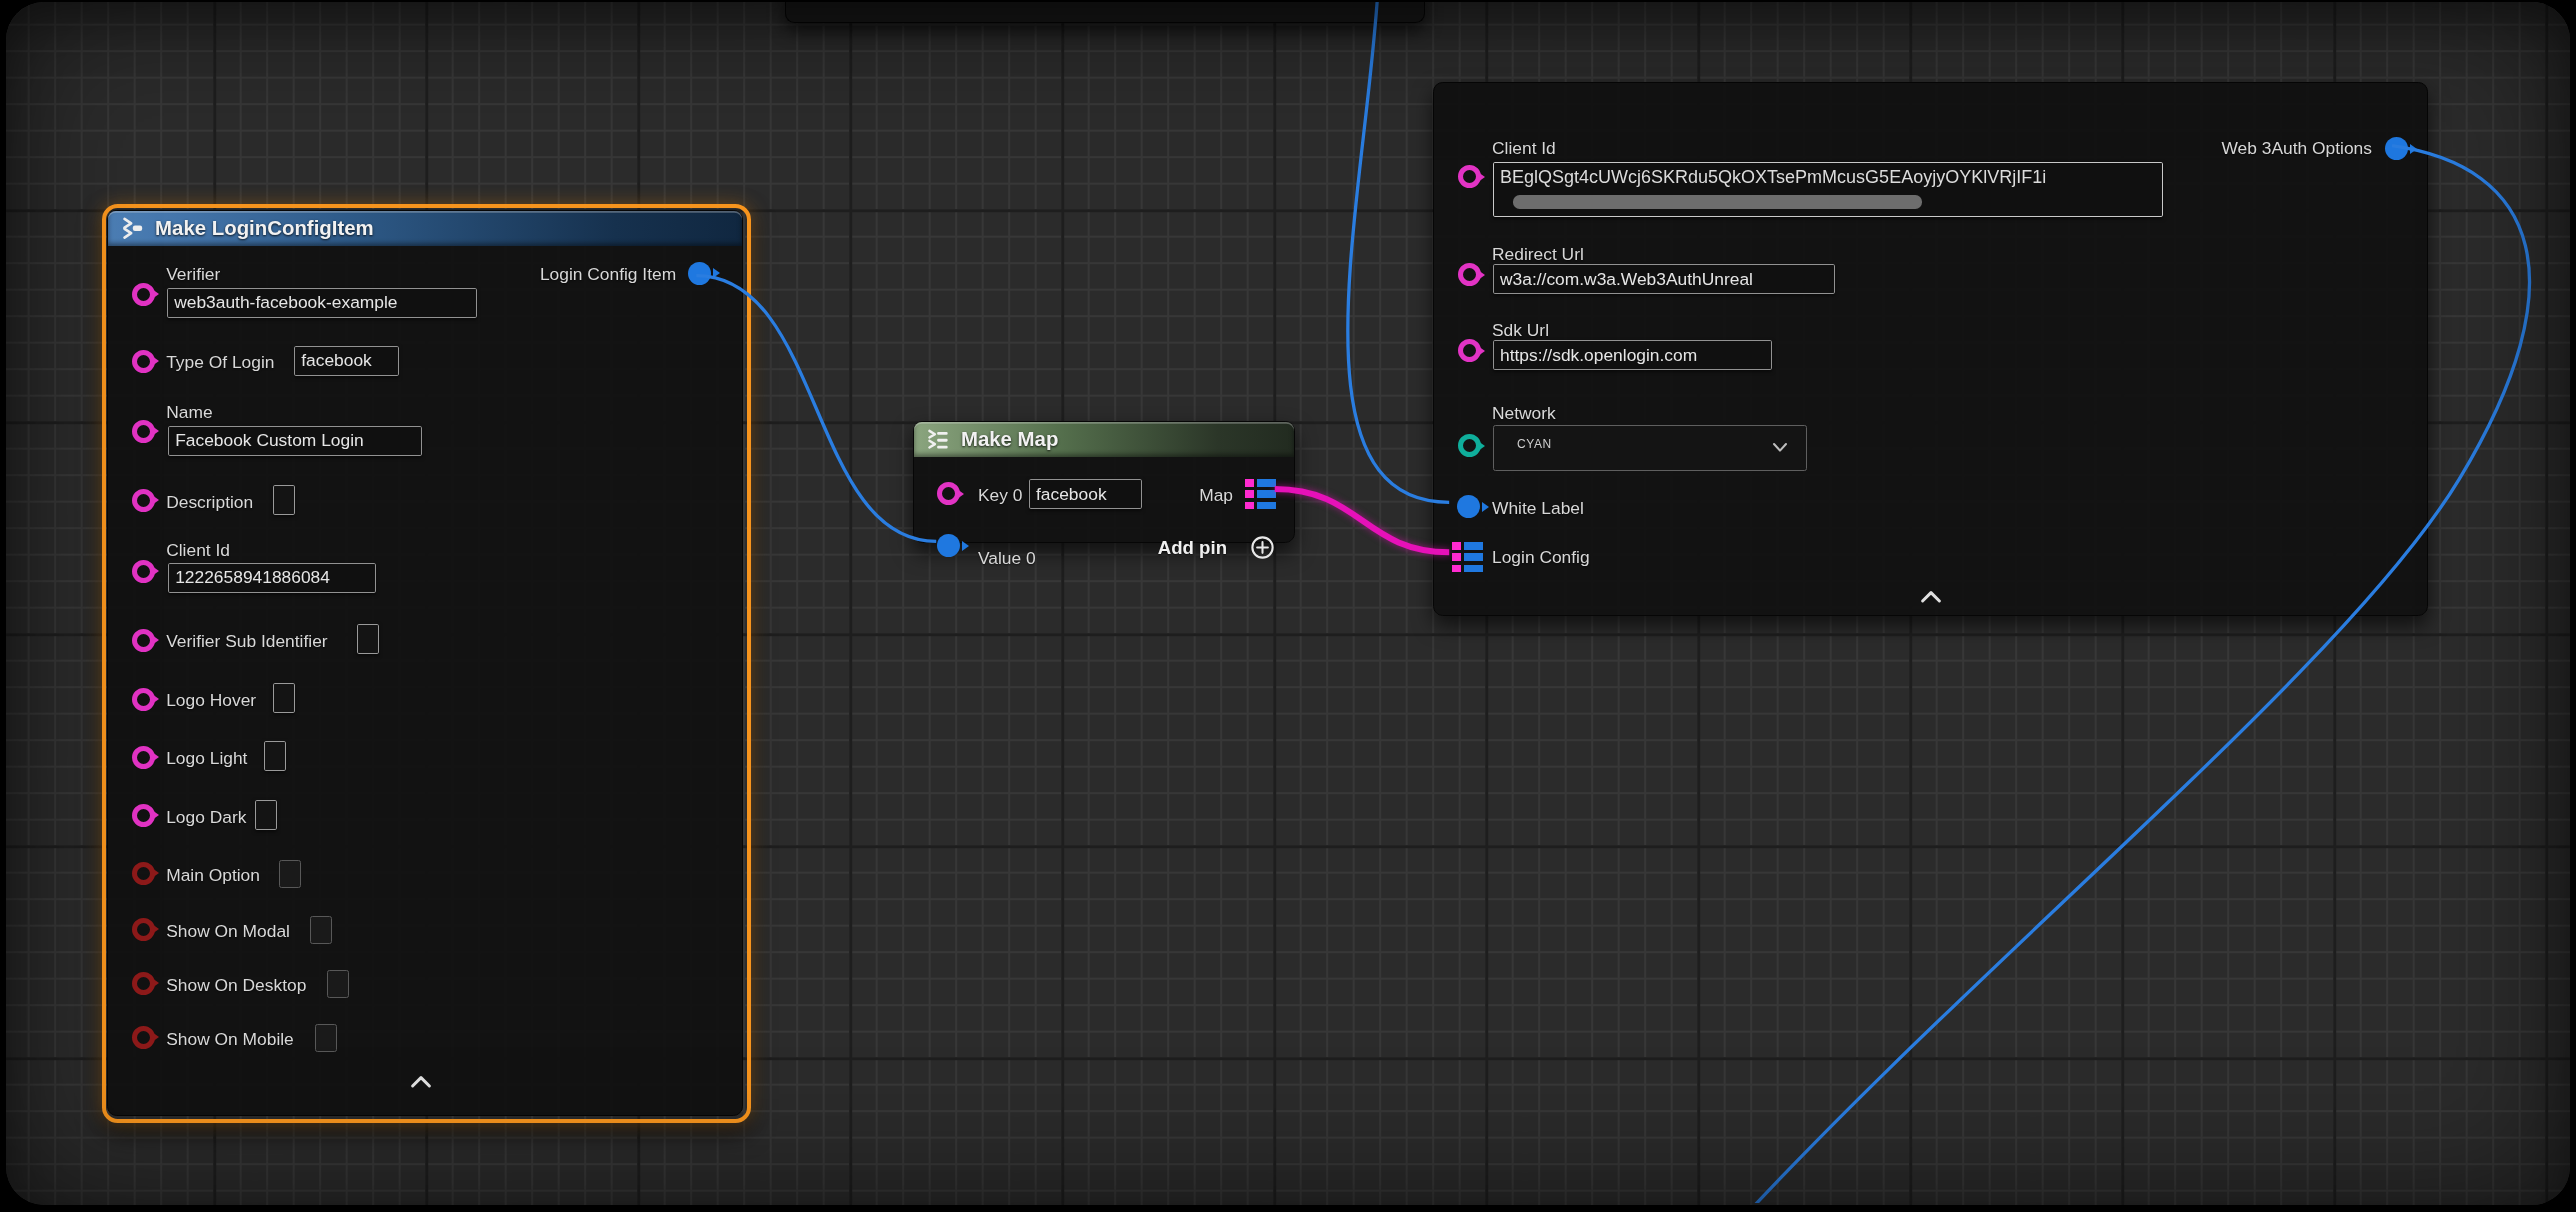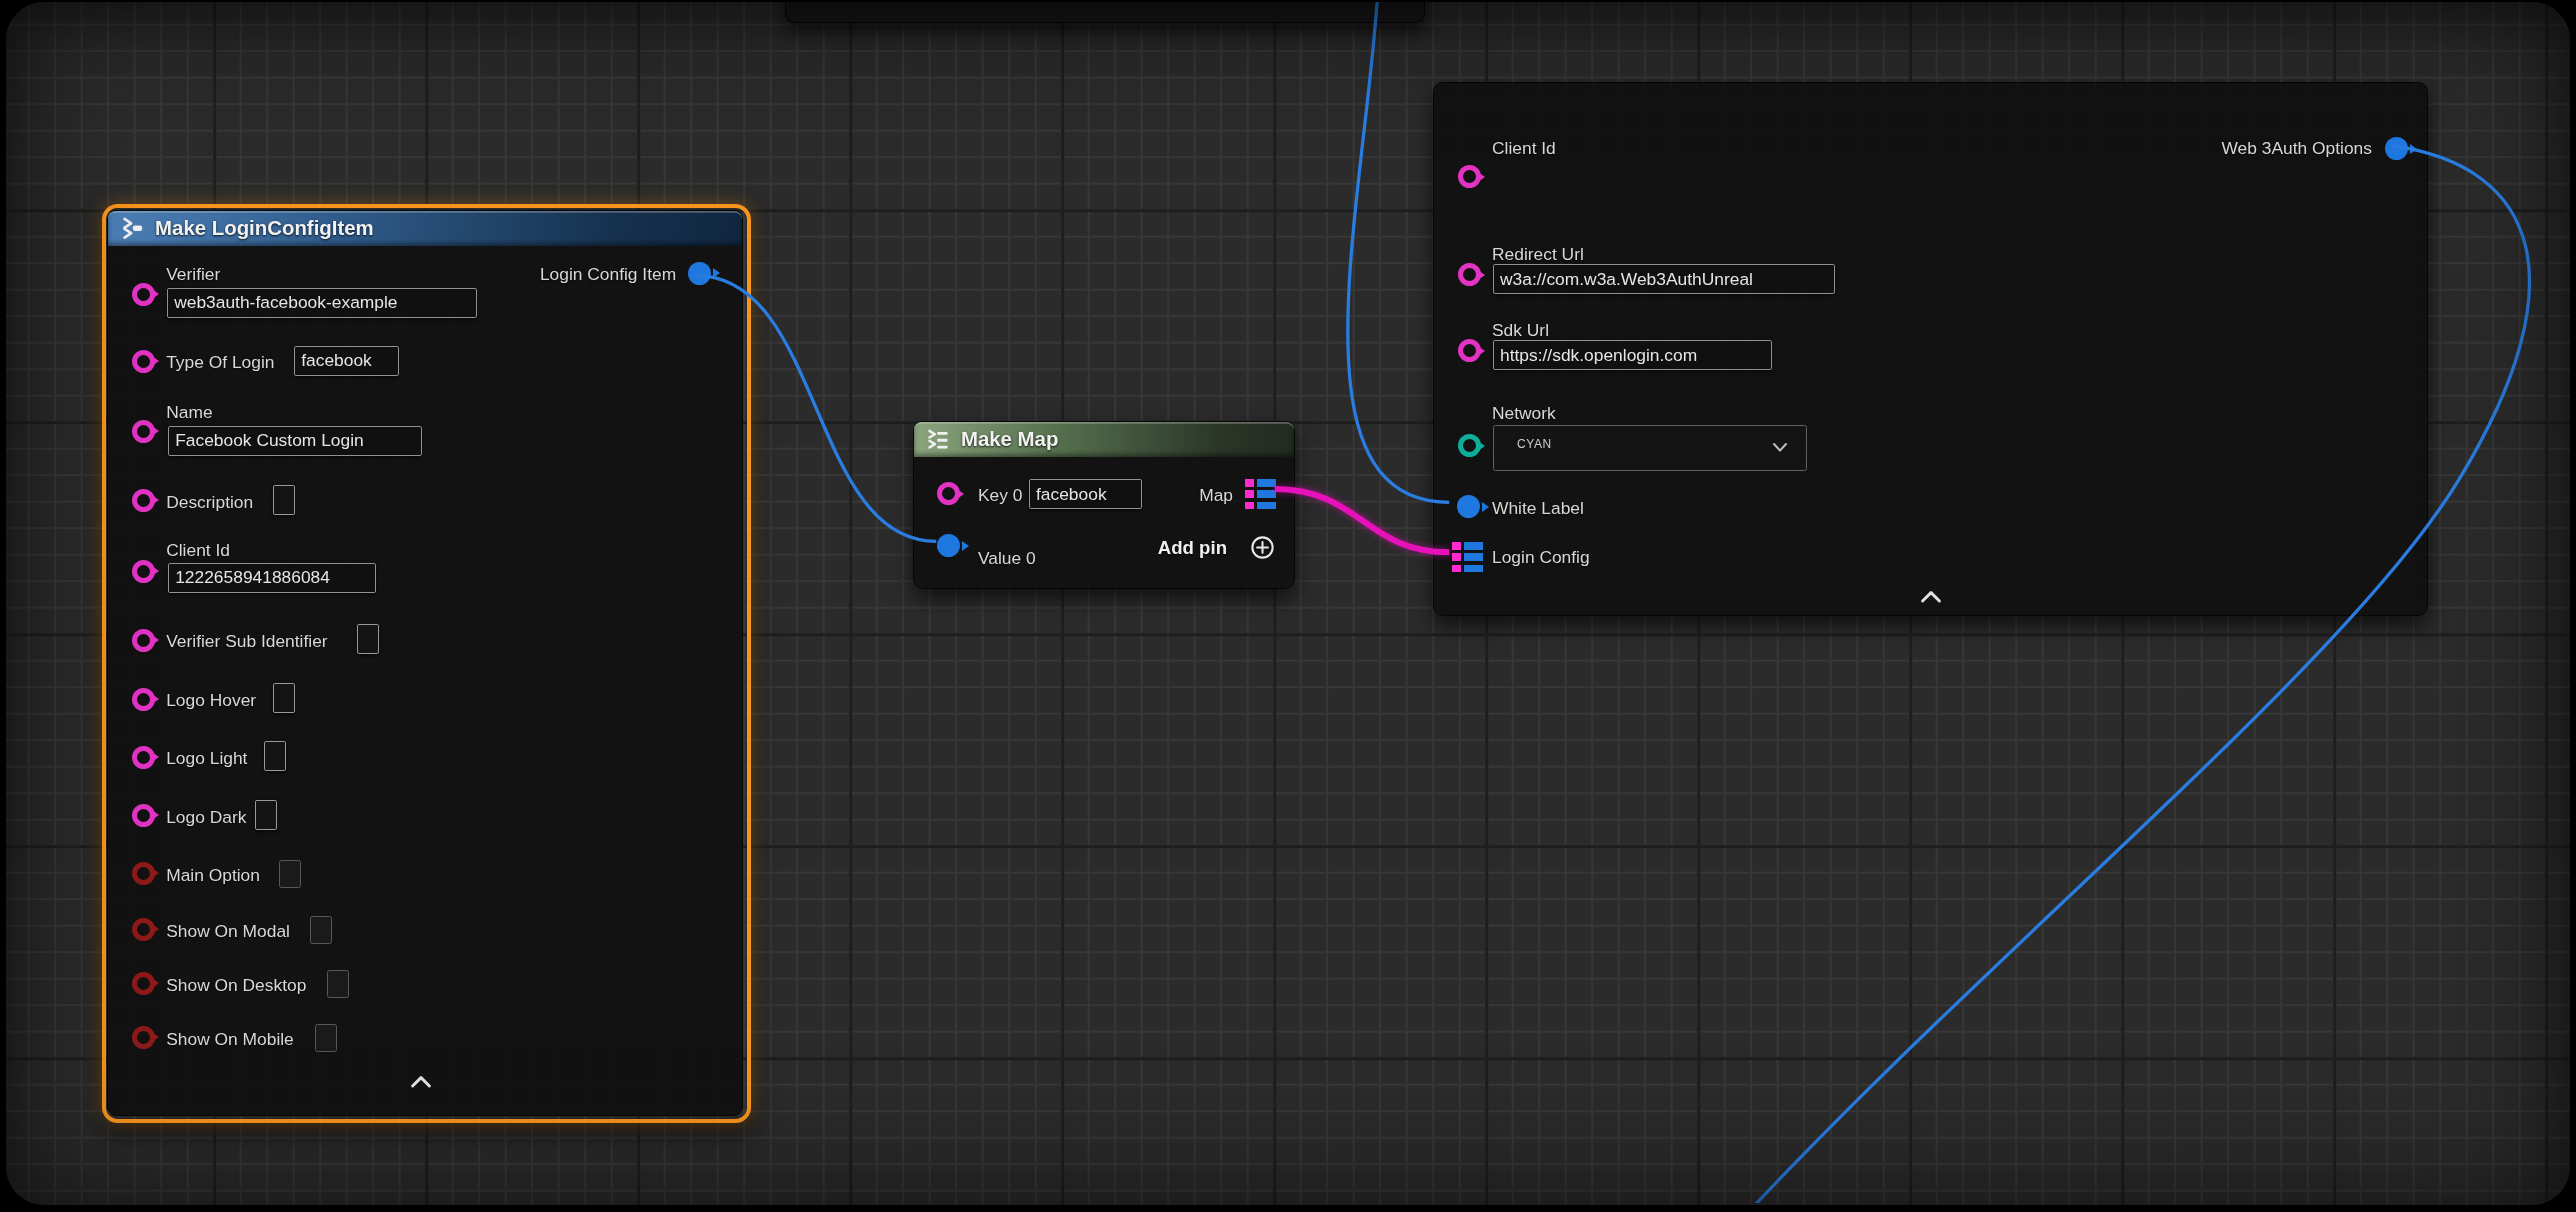--- a/index.html
+++ b/index.html
@@ -155,21 +155,21 @@
       <span class="pin ring" style="--c:#8e1a1a;left:24px;top:815px;"></span>
       <span class="plabel" style="left:58px;top:818px;">Show On Mobile</span>
       <span class="chkbox" style="left:207px;top:813px;"></span>
 
       <svg class="caret" style="left:301px;top:863px;" width="24" height="15.6" viewBox="0 0 40 26">
         <path d="M6 20 L20 6 L34 20" fill="none" stroke="#e0e0e0" stroke-width="5" stroke-linecap="round" stroke-linejoin="round"></path>
       </svg>
     </div>
   </div>
 
-  <div class="node" style="left:907px;top:419px;width:382px;height:168px;">
+  <div class="node" style="left:907px;top:419px;width:382px;height:122px;">
     <div class="nhead green">
       <svg class="hicon" viewBox="0 0 24 24">
         <path d="M4 3.5 L9 6.5 L4 9.5" fill="none" stroke="#f0f0f0" stroke-width="2.2" stroke-linecap="round" stroke-linejoin="round"></path>
         <path d="M4 12.5 L9 15.5 L4 18.5" fill="none" stroke="#f0f0f0" stroke-width="2.2" stroke-linecap="round" stroke-linejoin="round"></path>
         <rect x="11" y="4.5" width="9.5" height="2.6" rx="1" fill="#f0f0f0"></rect>
         <rect x="11" y="10.7" width="9.5" height="2.6" rx="1" fill="#f0f0f0"></rect>
         <rect x="11" y="16.9" width="9.5" height="2.6" rx="1" fill="#f0f0f0"></rect>
       </svg>
       <span class="ntitle">Make Map</span>
     </div>
@@ -206,20 +206,24 @@
     </div>
   </div>
 
   <div class="node" style="left:1427px;top:80px;width:995px;height:534px;">
 
     <span class="plabel right" style="right:55px;top:55px;">Web 3Auth Options</span>
     <span class="pin dot" style="--c:#1f78e0;right:19px;top:54px;"></span>
 
     <span class="plabel" style="left:58px;top:55px;">Client Id</span>
     <span class="pin ring" style="--c:#e233c4;left:24px;top:82px;"></span>
+    <div class="bigbox" style="left:59px;top:79px;width:670px;height:55px;">
+      <div class="line">BEglQSgt4cUWcj6SKRdu5QkOXTsePmMcusG5EAoyjyOYKlVRjIF1i</div>
+      <div class="sbar"></div>
+    </div>
 
     <span class="plabel" style="left:58px;top:161px;">Redirect Url</span>
     <span class="pin ring" style="--c:#e233c4;left:24px;top:180px;"></span>
     <input class="tbox" style="left: 59px; top: 181px; width: 342px;" value="w3a://com.w3a.Web3AuthUnreal">
 
     <span class="plabel" style="left:58px;top:237px;">Sdk Url</span>
     <span class="pin ring" style="--c:#e233c4;left:24px;top:256px;"></span>
     <input class="tbox" style="left: 59px; top: 257px; width: 279px;" value="https://sdk.openlogin.com">
 
     <span class="plabel" style="left:58px;top:320px;">Network</span>

